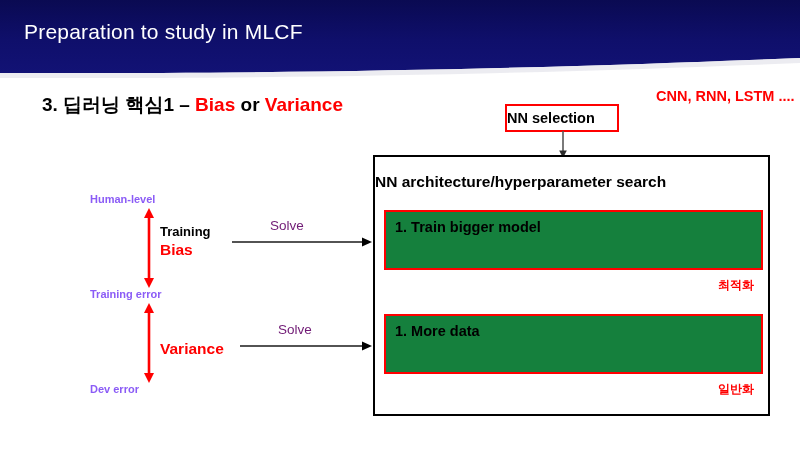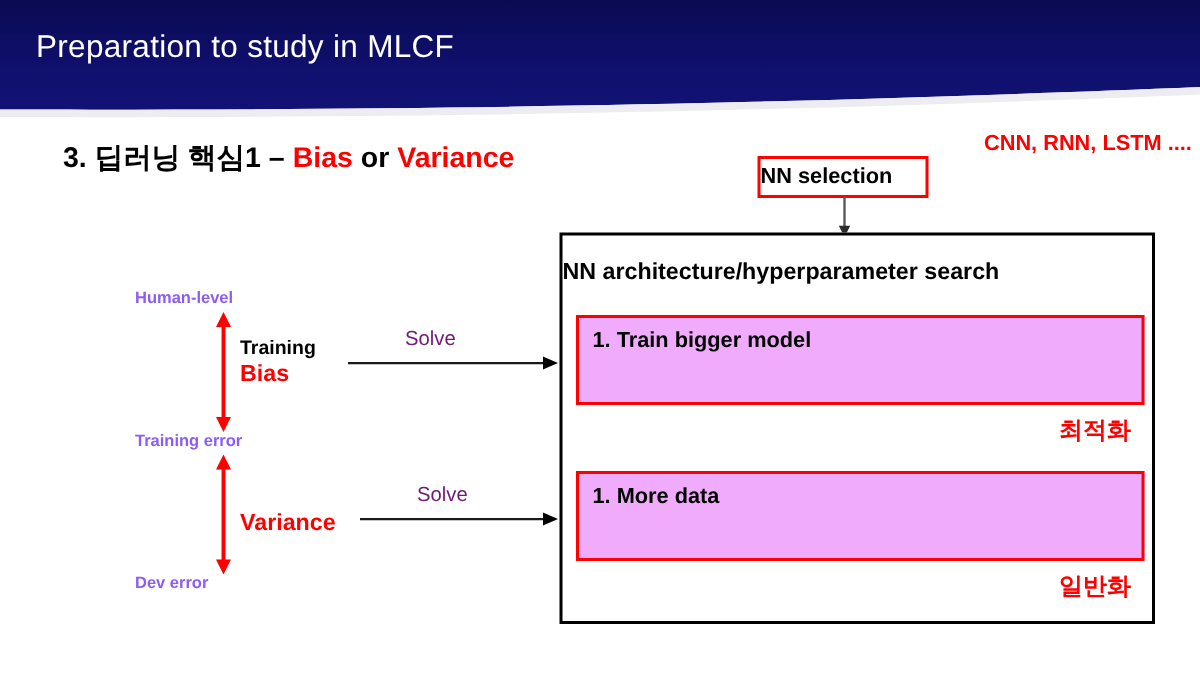--- a/index.html
+++ b/index.html
@@ -108,42 +108,42 @@
     font-weight: bold;
     color: #000000;
   }
 
   
   .inner-red-box {
     position: absolute;
     left: 9px;
     width: 379px;
     border: 2.5px solid #FF0000;
-    background: #f0abfc;
+    background: #15803d;
     box-sizing: border-box;
     text-decoration: underline;
   }
   #optimization-box { top: 53px;  height: 60px; }
   #generalization-box { top: 157px; height: 60px; }
 
   .inner-item {
     position: absolute;
     left: 9px;
     font-size: 14.5px;
     font-weight: bold;
     color: #000000;
     white-space: nowrap;
   }
   .inner-item.line1 { top: 7px; }
   .inner-item.line2 { top: 32px; }
 
   .korean-tag {
     position: absolute;
     right: 14px;
-    font-size: 16px;
+    font-size: 12px;
     font-weight: bold;
     color: #FF0000;
     white-space: nowrap;
   }
   #optimization-tag { top: 120px; }
   #generalization-tag { top: 224px; }
 
   
   .level-label {
     position: absolute;

